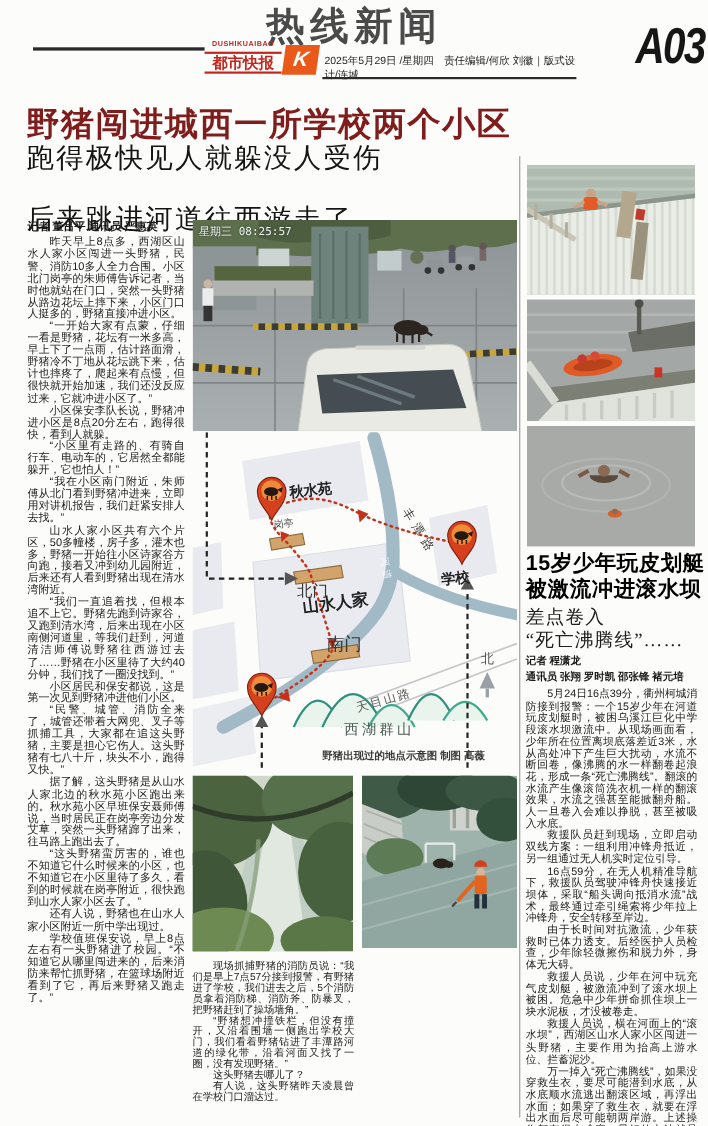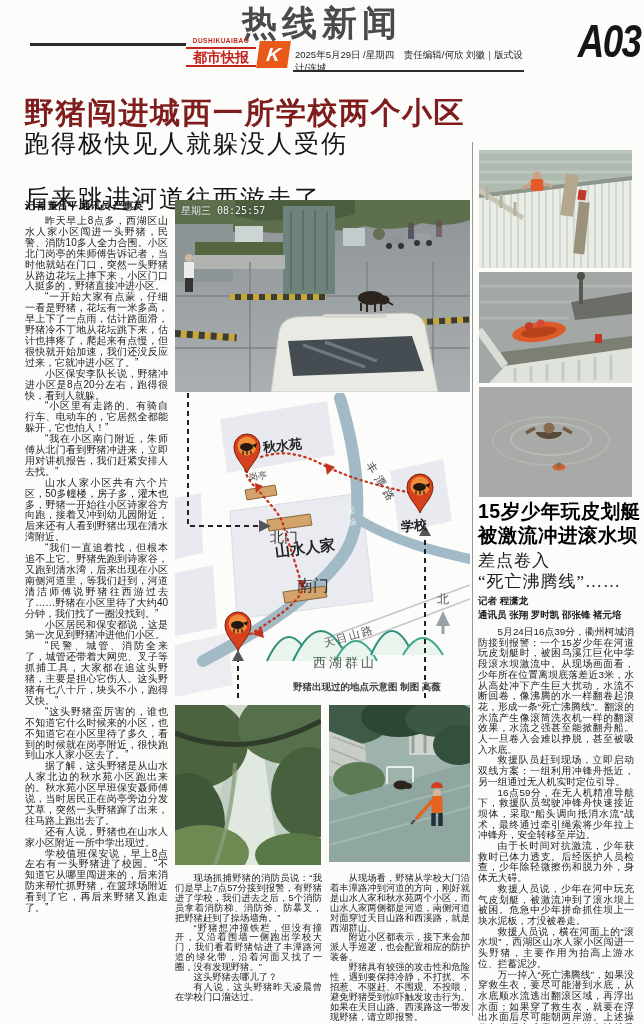--- a/index.html
+++ b/index.html
@@ -74,22 +74,22 @@
   <div class="abs col col1">
       <p>昨天早上8点多，西湖区山水人家小区闯进一头野猪，民警、消防10多人全力合围。小区北门岗亭的朱师傅告诉记者，当时他就站在门口，突然一头野猪从路边花坛上摔下来，小区门口人挺多的，野猪直接冲进小区。</p>
       <p>“一开始大家有点蒙，仔细一看是野猪，花坛有一米多高，早上下了一点雨，估计路面滑，野猪冷不丁地从花坛跳下来，估计也摔疼了，爬起来有点慢，但很快就开始加速，我们还没反应过来，它就冲进小区了。”</p>
       <p>小区保安李队长说，野猪冲进小区是8点20分左右，跑得很快，看到人就躲。</p>
       <p>“小区里有走路的、有骑自行车、电动车的，它居然全都能躲开，它也怕人！”</p>
       <p>“我在小区南门附近，朱师傅从北门看到野猪冲进来，立即用对讲机报告，我们赶紧安排人去找。”</p>
       <p>山水人家小区共有六个片区，50多幢楼，房子多，灌木也多，野猪一开始往小区诗家谷方向跑，接着又冲到幼儿园附近，后来还有人看到野猪出现在清水湾附近。</p>
       <p>“我们一直追着找，但根本追不上它。野猪先跑到诗家谷，又跑到清水湾，后来出现在小区南侧河道里，等我们赶到，河道清洁师傅说野猪往西游过去了……野猪在小区里待了大约40分钟，我们找了一圈没找到。”</p>
       <p>小区居民和保安都说，这是第一次见到野猪冲进他们小区。</p>
       <p>“民警、城管、消防全来了，城管还带着大网兜、叉子等抓捕工具，大家都在追这头野猪，主要是担心它伤人。这头野猪有七八十斤，块头不小，跑得又快。”</p>
+      <p>据了解，这头野猪是从山水人家北边的秋水苑小区跑出来的。秋水苑小区早班保安聂师傅说，当时居民正在岗亭旁边分发艾草，突然一头野猪蹿了出来，往马路上跑出去了。</p>
       <p>“这头野猪蛮厉害的，谁也不知道它什么时候来的小区，也不知道它在小区里待了多久，看到的时候就在岗亭附近，很快跑到山水人家小区去了。”</p>
-      <p>据了解，这头野猪是从山水人家北边的秋水苑小区跑出来的。秋水苑小区早班保安聂师傅说，当时居民正在岗亭旁边分发艾草，突然一头野猪蹿了出来，往马路上跑出去了。</p>
       <p>还有人说，野猪也在山水人家小区附近一所中学出现过。</p>
       <p>学校值班保安说，早上8点左右有一头野猪进了校园。“不知道它从哪里闯进来的，后来消防来帮忙抓野猪，在篮球场附近看到了它，再后来野猪又跑走了。”</p>
     </div>
 
   <div class="abs photo cctv">
     <svg width="295" height="192" viewBox="0 0 295 192">
       <defs>
         <linearGradient id="roadg" x1="0" y1="0" x2="0" y2="1">
           <stop offset="0" stop-color="#8d9396"></stop>
             <stop offset="1" stop-color="#aaafb1"></stop>
@@ -258,25 +258,20 @@
       </g>
     </svg>
   </div>
 
   <div class="abs col col2">
       <p>现场抓捕野猪的消防员说：“我们是早上7点57分接到报警，有野猪进了学校，我们进去之后，5个消防员拿着消防梯、消防斧、防暴叉，把野猪赶到了操场墙角。”</p>
       <p>“野猪想冲撞铁栏，但没有撞开，又沿着围墙一侧跑出学校大门，我们看着野猪钻进了丰潭路河道的绿化带，沿着河面又找了一圈，没有发现野猪。”</p>
       <p>这头野猪去哪儿了？</p>
       <p>有人说，这头野猪昨天凌晨曾在学校门口溜达过。</p>
     </div>
-  <div class="abs col col3">
-      <p>从现场看，野猪从学校大门沿着丰潭路冲到河道的方向，刚好就是山水人家和秋水苑两个小区，而山水人家两侧都是河道，南侧河道对面穿过天目山路和西溪路，就是西湖群山。</p>
-      <p>附近小区都表示，接下来会加派人手巡逻，也会配置相应的防护装备。</p>
-      <p>野猪具有较强的攻击性和危险性，遇到要保持冷静，不打扰、不招惹、不驱赶、不围观、不投喂，避免野猪受到惊吓触发攻击行为。如果在天目山路、西溪路这一带发现野猪，请立即报警。</p>
-    </div>
 
   <div class="abs vrule"></div>
 
   <div class="abs photo ph-dam">
     <svg width="153" height="118" viewBox="0 0 153 118">
       <defs>
         <pattern id="foam" width="7" height="20" patternUnits="userSpaceOnUse">
           <rect width="7" height="20" fill="#eaece6"></rect>
             <rect x="3" width="2" height="20" fill="#d2d8cf"></rect>
         </pattern>

